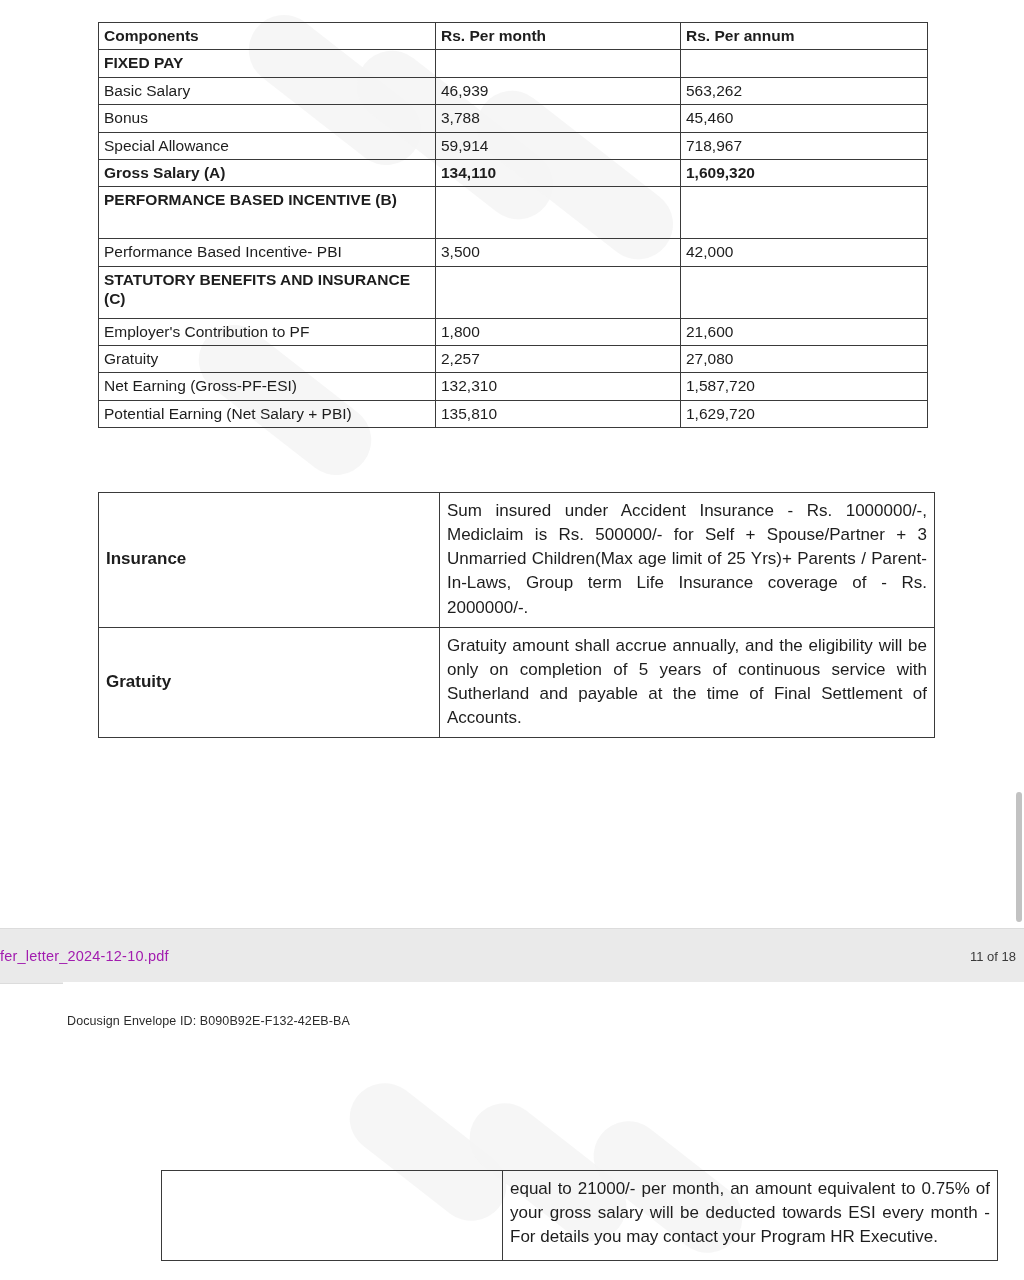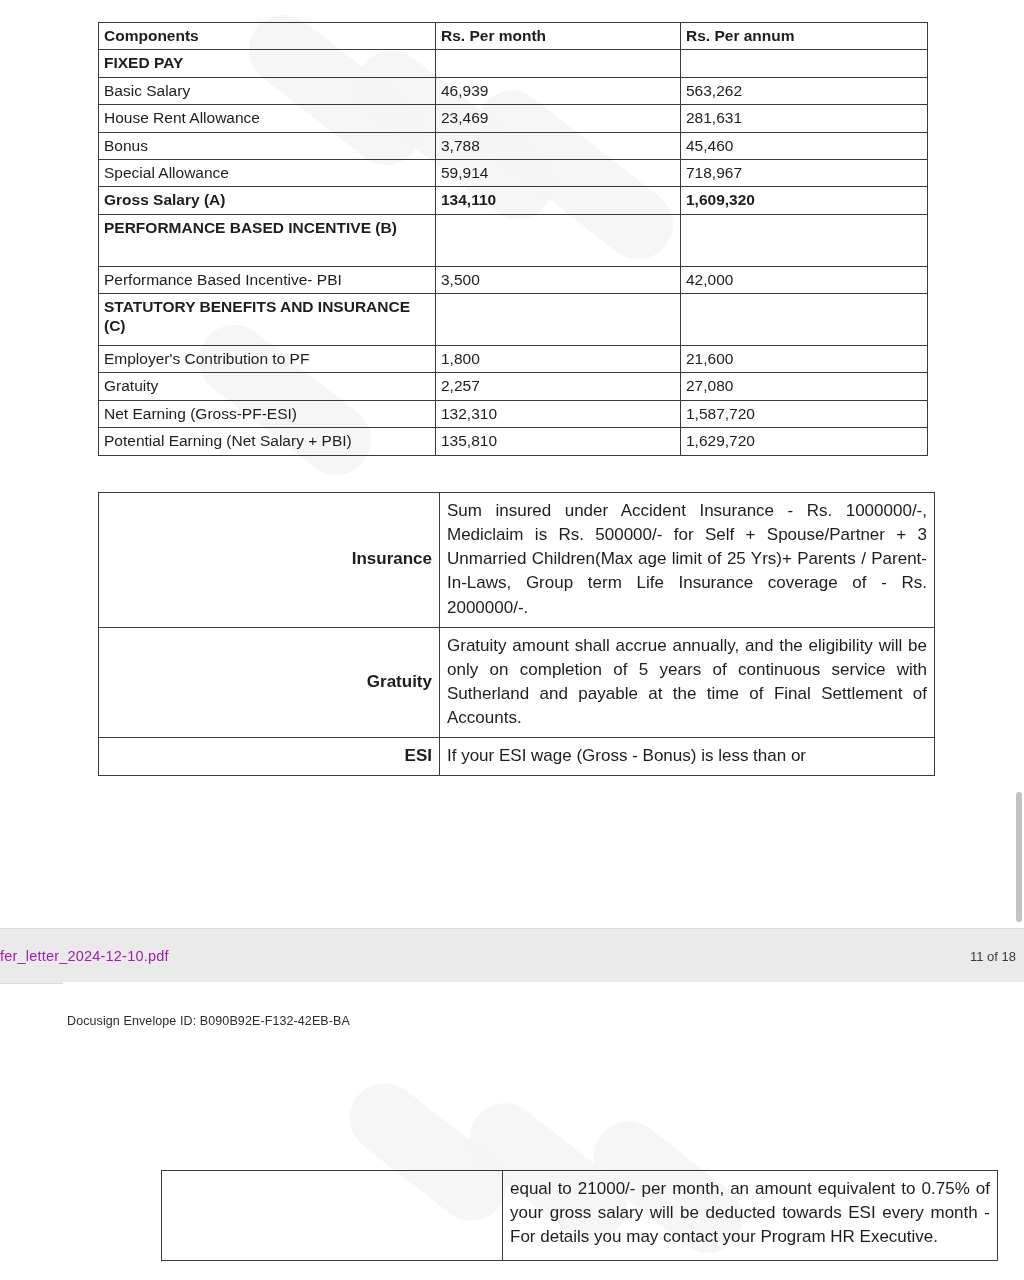--- a/index.html
+++ b/index.html
@@ -63,21 +63,20 @@
     width: 806px;
     table-layout: fixed;
   }
   table.benefits td {
     border: 1.6px solid #3a3a3a;
     padding: 6px 7px 7px 7px;
     font-size: 17px;
     line-height: 1.42;
     vertical-align: middle;
     color: #1d1d1d;
-    text-align: right;
   }
   table.benefits td.label {
     width: 326px;
     font-weight: bold;
     vertical-align: middle;
   }
   table.benefits td.body {
     width: 480px;
     text-align: justify;
     text-align-last: left;
@@ -208,25 +207,20 @@
           <td class="c0">FIXED PAY</td>
           <td class="c1"></td>
           <td class="c2"></td>
         </tr>
         <tr>
           <td class="c0">Basic Salary</td>
           <td class="c1">46,939</td>
           <td class="c2">563,262</td>
         </tr>
         <tr>
-          <td class="c0">House Rent Allowance</td>
-          <td class="c1">23,469</td>
-          <td class="c2">281,631</td>
-        </tr>
-        <tr>
           <td class="c0">Bonus</td>
           <td class="c1">3,788</td>
           <td class="c2">45,460</td>
         </tr>
         <tr>
           <td class="c0">Special Allowance</td>
           <td class="c1">59,914</td>
           <td class="c2">718,967</td>
         </tr>
         <tr class="bold">
@@ -276,24 +270,20 @@
   <div class="benefits-wrap">
     <table class="benefits">
       <tbody>
         <tr>
           <td class="label">Insurance</td>
           <td class="body">Sum insured under Accident Insurance - Rs. 1000000/-, Mediclaim is Rs. 500000/- for Self + Spouse/Partner + 3 Unmarried Children(Max age limit of 25 Yrs)+ Parents / Parent-In-Laws, Group term Life Insurance coverage of - Rs. 2000000/-.</td>
         </tr>
         <tr>
           <td class="label">Gratuity</td>
           <td class="body mid">Gratuity amount shall accrue annually, and the eligibility will be only on completion of 5 years of continuous service with Sutherland and payable at the time of Final Settlement of Accounts.</td>
-        </tr>
-        <tr>
-          <td class="label">ESI</td>
-          <td class="body">If your ESI wage (Gross - Bonus) is less than or</td>
         </tr>
       </tbody>
     </table>
   </div>
 </div>
 
 <div class="viewer-bar"></div>
 <div class="viewer-filename">fer_letter_2024-12-10.pdf</div>
 <div class="viewer-pageinfo">11 of 18</div>
 

